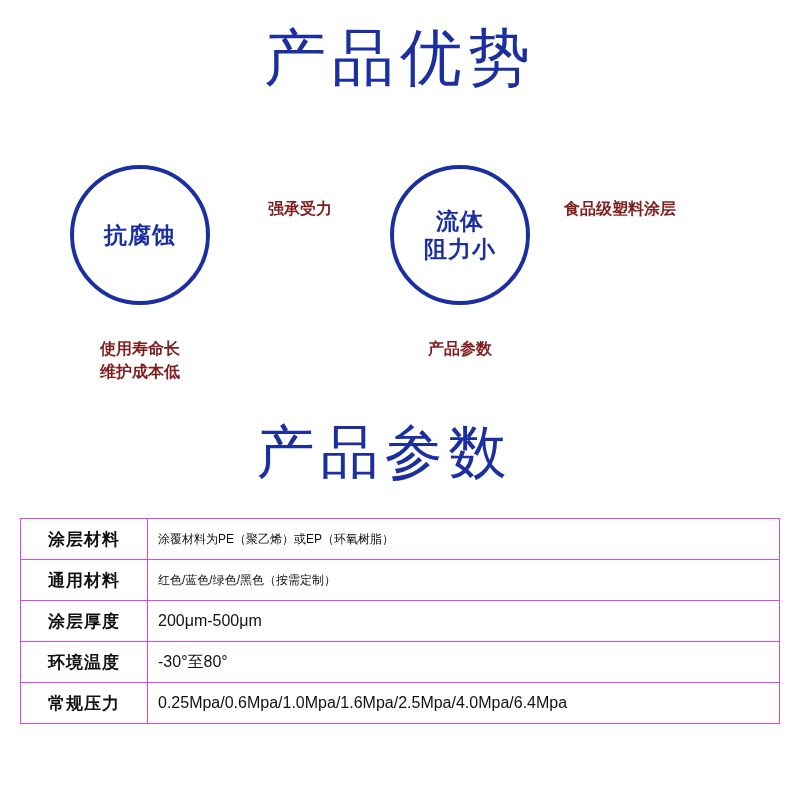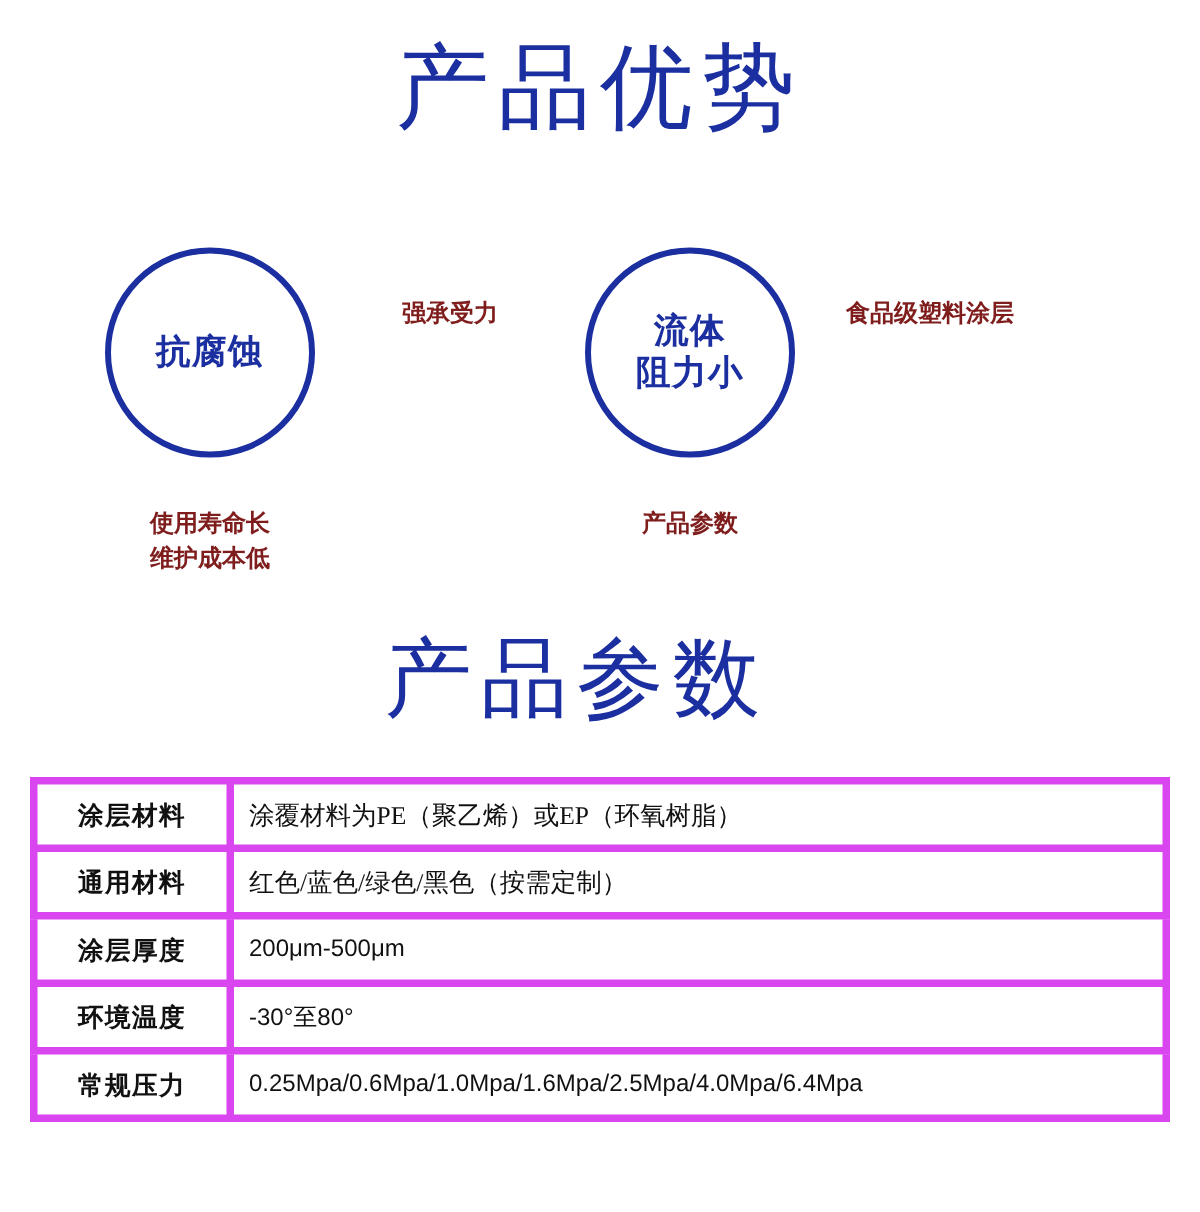--- a/index.html
+++ b/index.html
@@ -96,43 +96,43 @@
   
   .param-table {
     position: absolute;
     top: 518px;
     left: 20px;
     width: 760px;
     border-collapse: collapse;
     table-layout: fixed;
   }
   .param-table td {
-    border: 5px solid #d946ef;
+    border: 1px solid #d946ef;
     height: 40px;
     padding: 0 10px;
     font-size: 17px;
     color: #111111;
     font-family: "DejaVu Sans", sans-serif;
     vertical-align: middle;
   }
   .param-table td.label {
     width: 118px;
     font-weight: bold;
     text-align: center;
     letter-spacing: 1px;
     padding: 0 4px;
   }
   .param-table td.value {
     font-family: Liberation Sans, sans-serif;
     font-size: 16px;
     letter-spacing: 0px;
   }
   .param-table td.value.cjk {
-    font-family: Liberation Serif, serif;
-    font-size: 17px;
+    font-family: Liberation Sans, sans-serif;
+    font-size: 12px;
   }
 </style>
 </head>
 <body>
 
 <div class="page">
 
   <div class="section-title" id="advantages-title">产品优势</div>
 
   <div class="circles">

